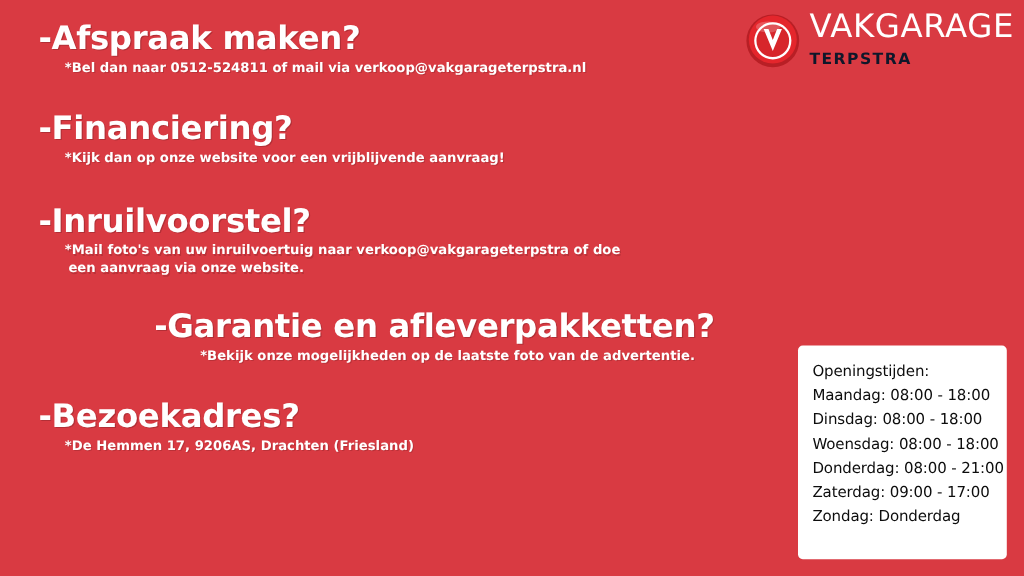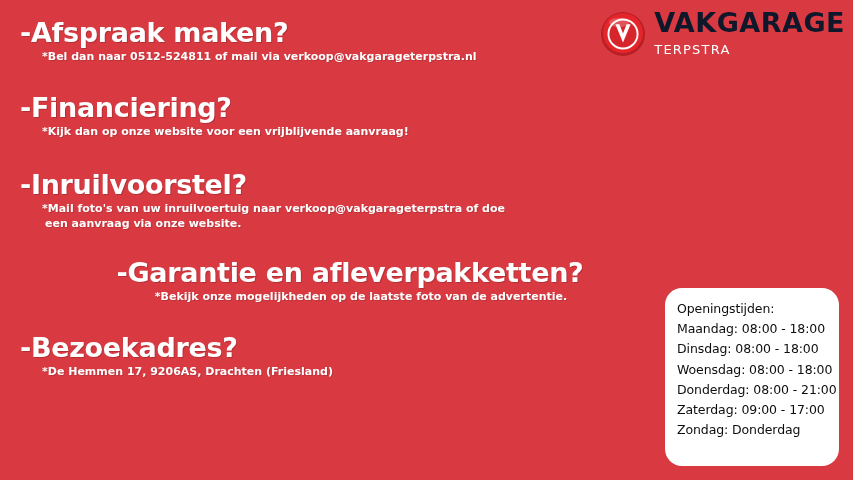--- a/index.html
+++ b/index.html
@@ -37,42 +37,42 @@
     position: relative;
   }
   .logo-wordmark {
     display: flex;
     flex-direction: column;
     line-height: 1;
     padding-bottom: 2px;
   }
   .logo-name {
     font-family: "DejaVu Sans", sans-serif;
-    font-weight: bold;
+    font-weight: normal;
     font-size: 27px;
     letter-spacing: 0.5px;
-    color: #0f172a;
+    color: #ffffff;
     line-height: 1;
   }
   .logo-sub {
     font-family: "DejaVu Sans", sans-serif;
-    font-weight: normal;
+    font-weight: bold;
     font-size: 18px;
     letter-spacing: 1.2px;
-    color: #ffffff;
+    color: #0f172a;
     line-height: 1;
     margin-top: 3px;
     text-transform: lowercase;
     font-variant: small-caps;
   }
 
   
   .blocks {
     position: absolute;
-    left: 0;
+    left: 12px;
     top: 0;
     width: 680px;
     padding: 18px 0 0 20px;
     box-sizing: border-box;
   }
   .block {
     margin-bottom: 10px;
   }
   .block-head {
     font-family: "DejaVu Sans", sans-serif;
@@ -107,21 +107,21 @@
   .b5 { margin-bottom: 0; }
 
   
   .hours-card {
     position: absolute;
     left: 665px;
     top: 288px;
     width: 174px;
     height: 178px;
     background: #ffffff;
-    border-radius: 17px;
+    border-radius: 4px;
     box-sizing: border-box;
     padding: 11px 0 0 12px;
   }
   .hours-line {
     font-family: "DejaVu Sans", sans-serif;
     font-size: 12.5px;
     font-weight: normal;
     color: #0d0d0d;
     line-height: 20.2px;
     white-space: nowrap;

